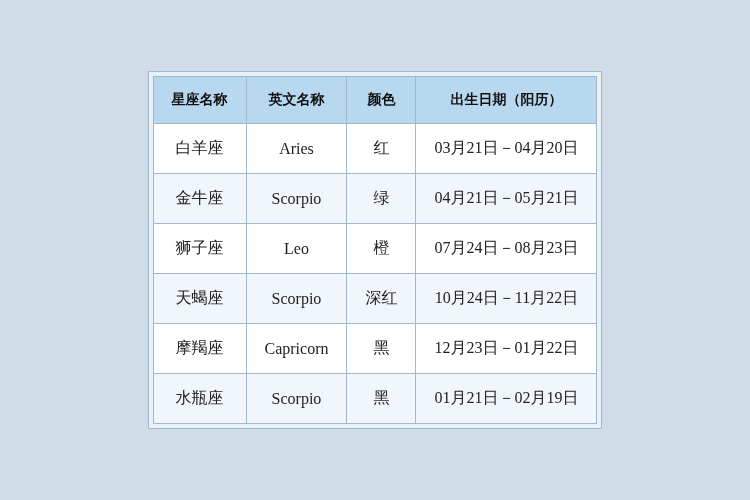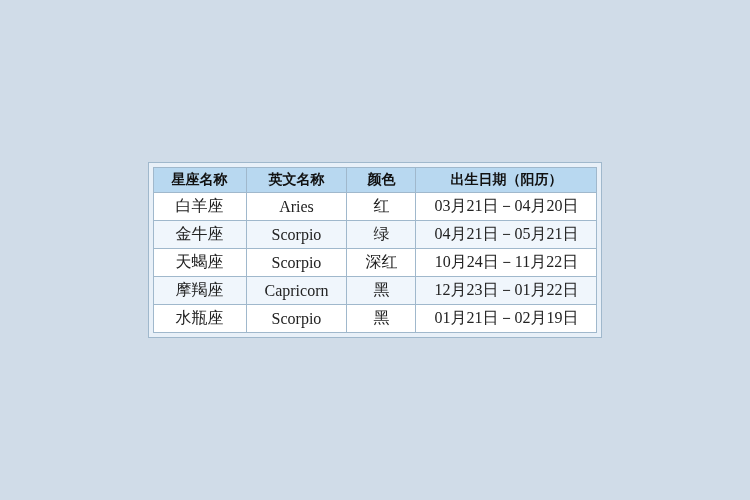--- a/index.html
+++ b/index.html
@@ -17,21 +17,21 @@
       background: #e8f0f8;
       border: 1px solid #a0b8cc;
       padding: 4px;
     }
     table {
       border-collapse: collapse;
       background: white;
     }
     th, td {
       border: 1px solid #a0b8cc;
-      padding: 3px 18px;
+      padding: 14px 18px;
       text-align: center;
       white-space: nowrap;
       color: #222;
     }
     thead th {
       background: #b8d8f0;
       font-weight: bold;
       font-size: 14px;
       color: #111;
     }
@@ -65,20 +65,26 @@
           <td>红</td>
           <td>03月21日－04月20日</td>
         </tr>
         <tr>
           <td>金牛座</td>
           <td>Scorpio</td>
           <td>绿</td>
           <td>04月21日－05月21日</td>
         </tr>
         <tr>
+          <td>狮子座</td>
+          <td>Leo</td>
+          <td>橙</td>
+          <td>07月24日－08月23日</td>
+        </tr>
+        <tr>
           <td>天蝎座</td>
           <td>Scorpio</td>
           <td>深红</td>
           <td>10月24日－11月22日</td>
         </tr>
         <tr>
           <td>摩羯座</td>
           <td>Capricorn</td>
           <td>黑</td>
           <td>12月23日－01月22日</td>

